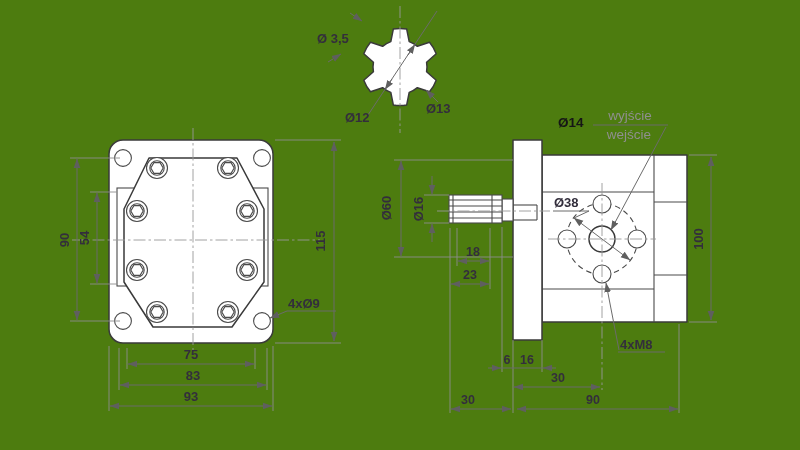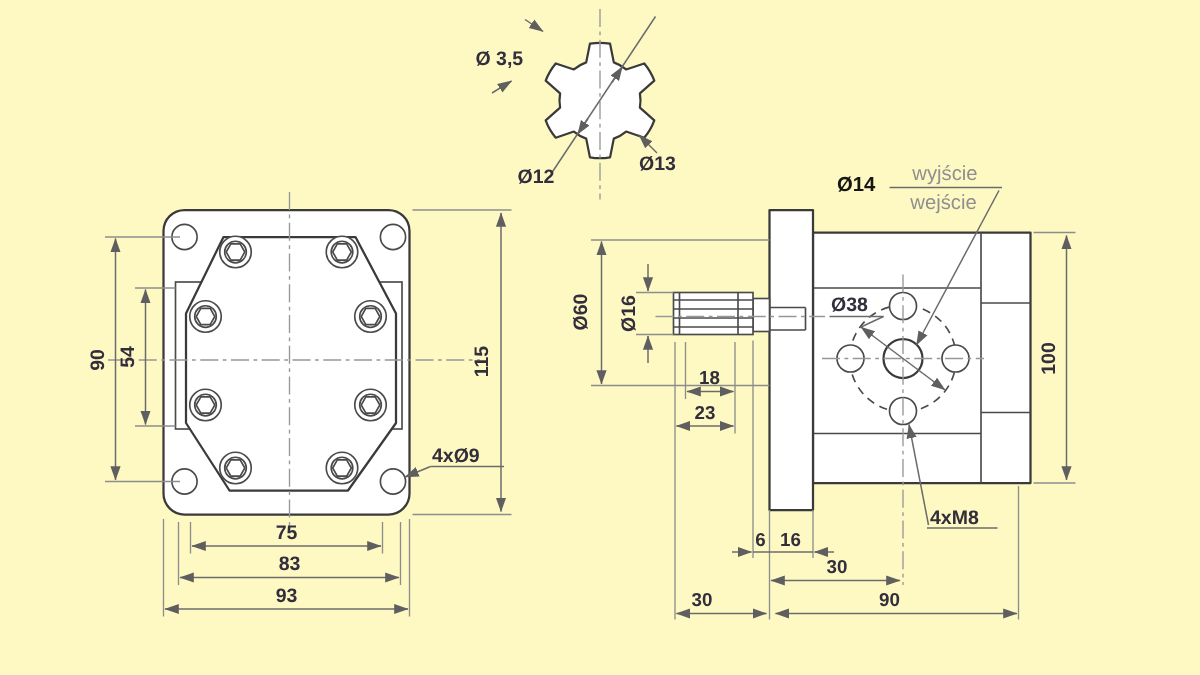--- a/index.html
+++ b/index.html
@@ -1,16 +1,16 @@
 <!DOCTYPE html>
 <html><head>
 <meta charset="utf-8">
 <style>
   html,body{margin:0;padding:0;background:#ffffff;}
-  .stage{position:relative;width:800px;height:450px;background:#fef9c3;overflow:hidden;}
+  .stage{position:relative;width:800px;height:450px;background:#4d7c0f;overflow:hidden;}
   svg{display:block;}
   .ol{stroke:#3a3a3a;stroke-width:1.5;fill:none;stroke-linejoin:round;}
   .ol2{stroke:#4a4a4a;stroke-width:1.1;fill:none;}
   .fillw{fill:#ffffff;}
   .dl{stroke:#6b6b6b;stroke-width:1;fill:none;}
   .ext{stroke:#8d8d8d;stroke-width:0.9;fill:none;}
   .cl{stroke:#979797;stroke-width:0.9;fill:none;stroke-dasharray:12 3 2.5 3;}
   .dash{stroke:#4a4a4a;stroke-width:1.1;fill:none;stroke-dasharray:5.5 4;}
   .t{font:700 13px "Liberation Sans",sans-serif;fill:#332e3c;}
   .ts{font:700 12.5px "Liberation Sans",sans-serif;fill:#332e3c;}

